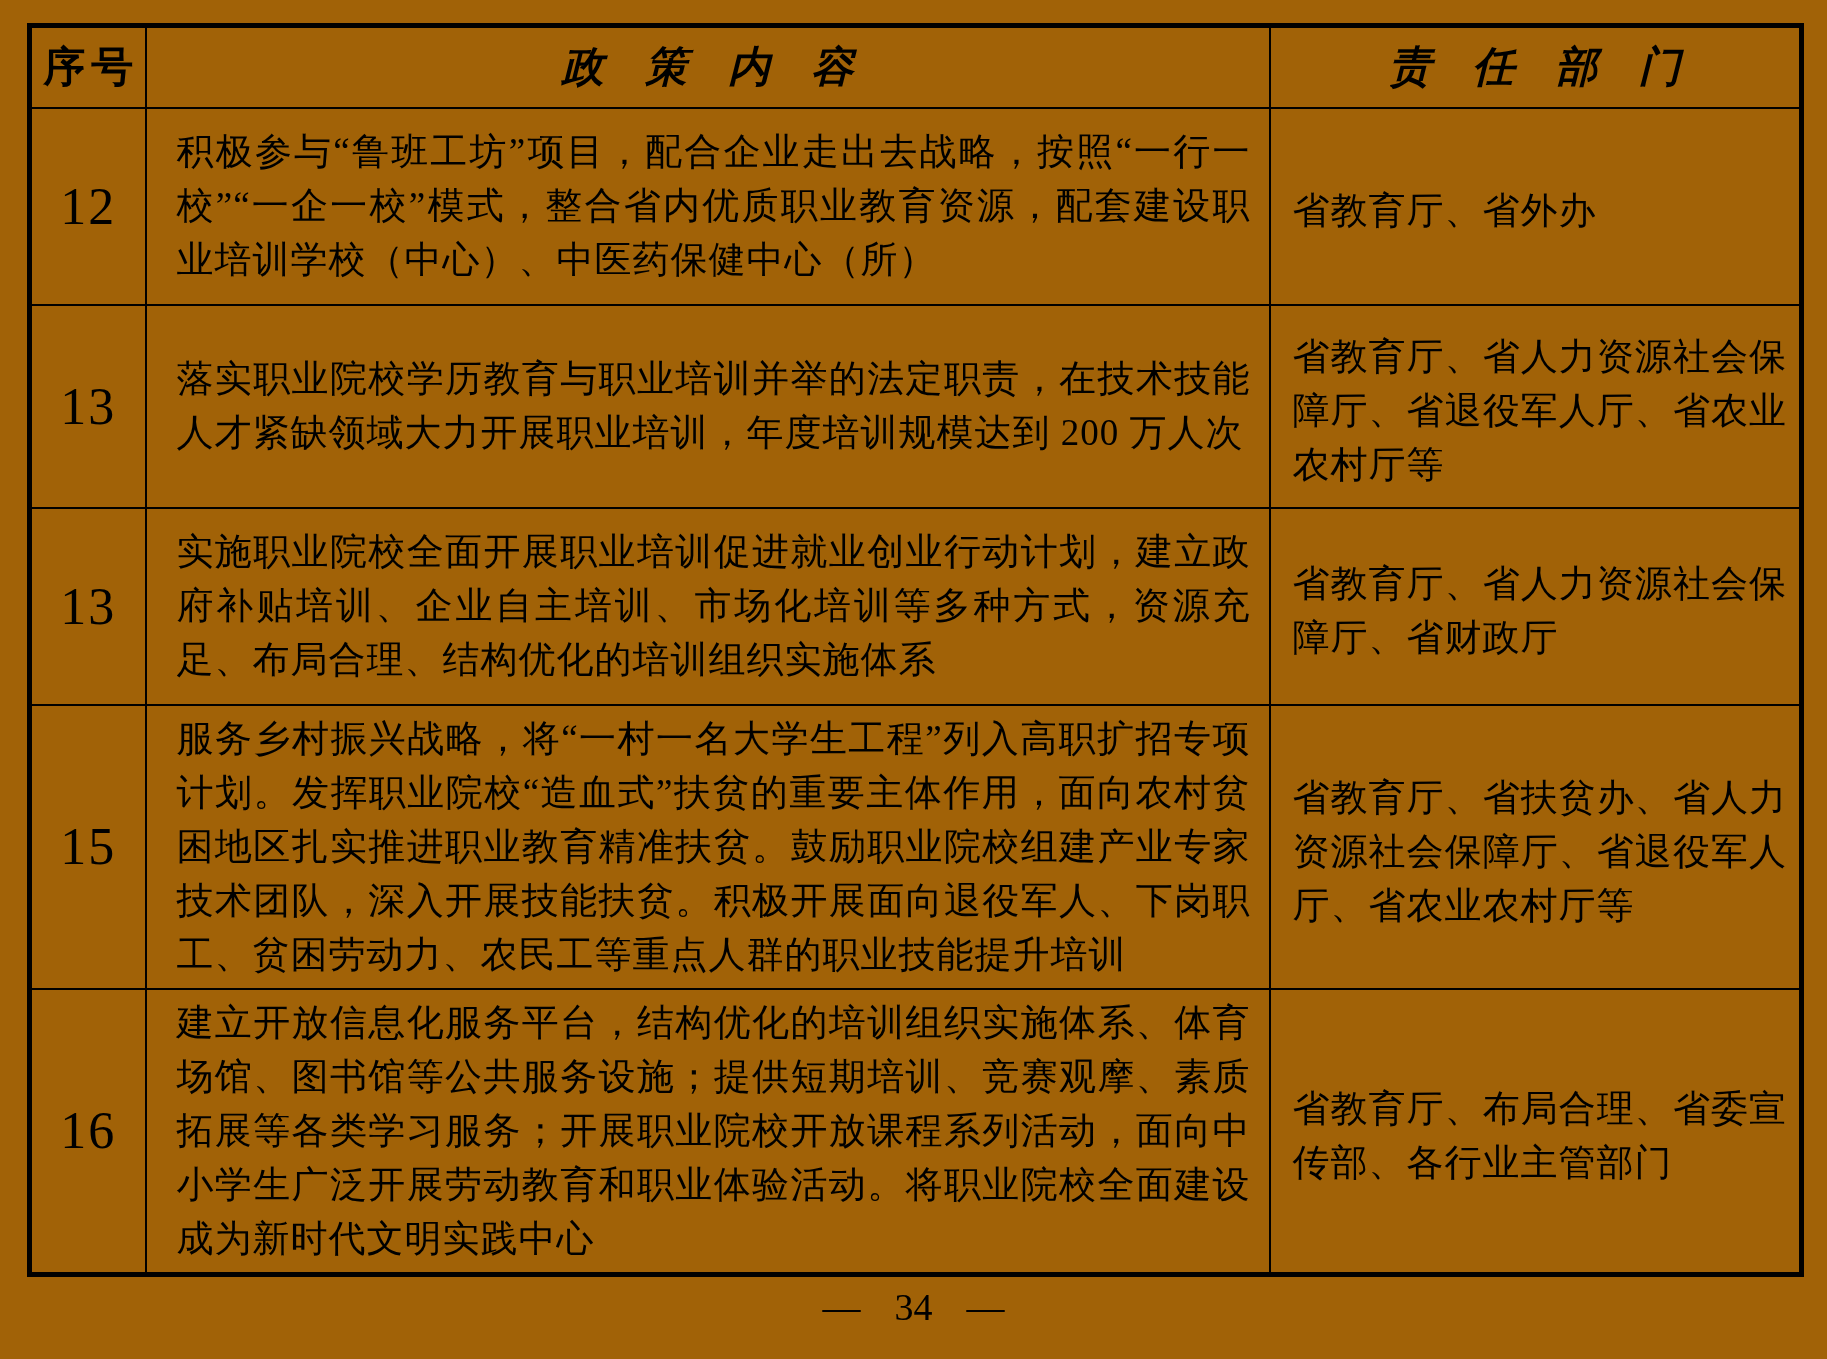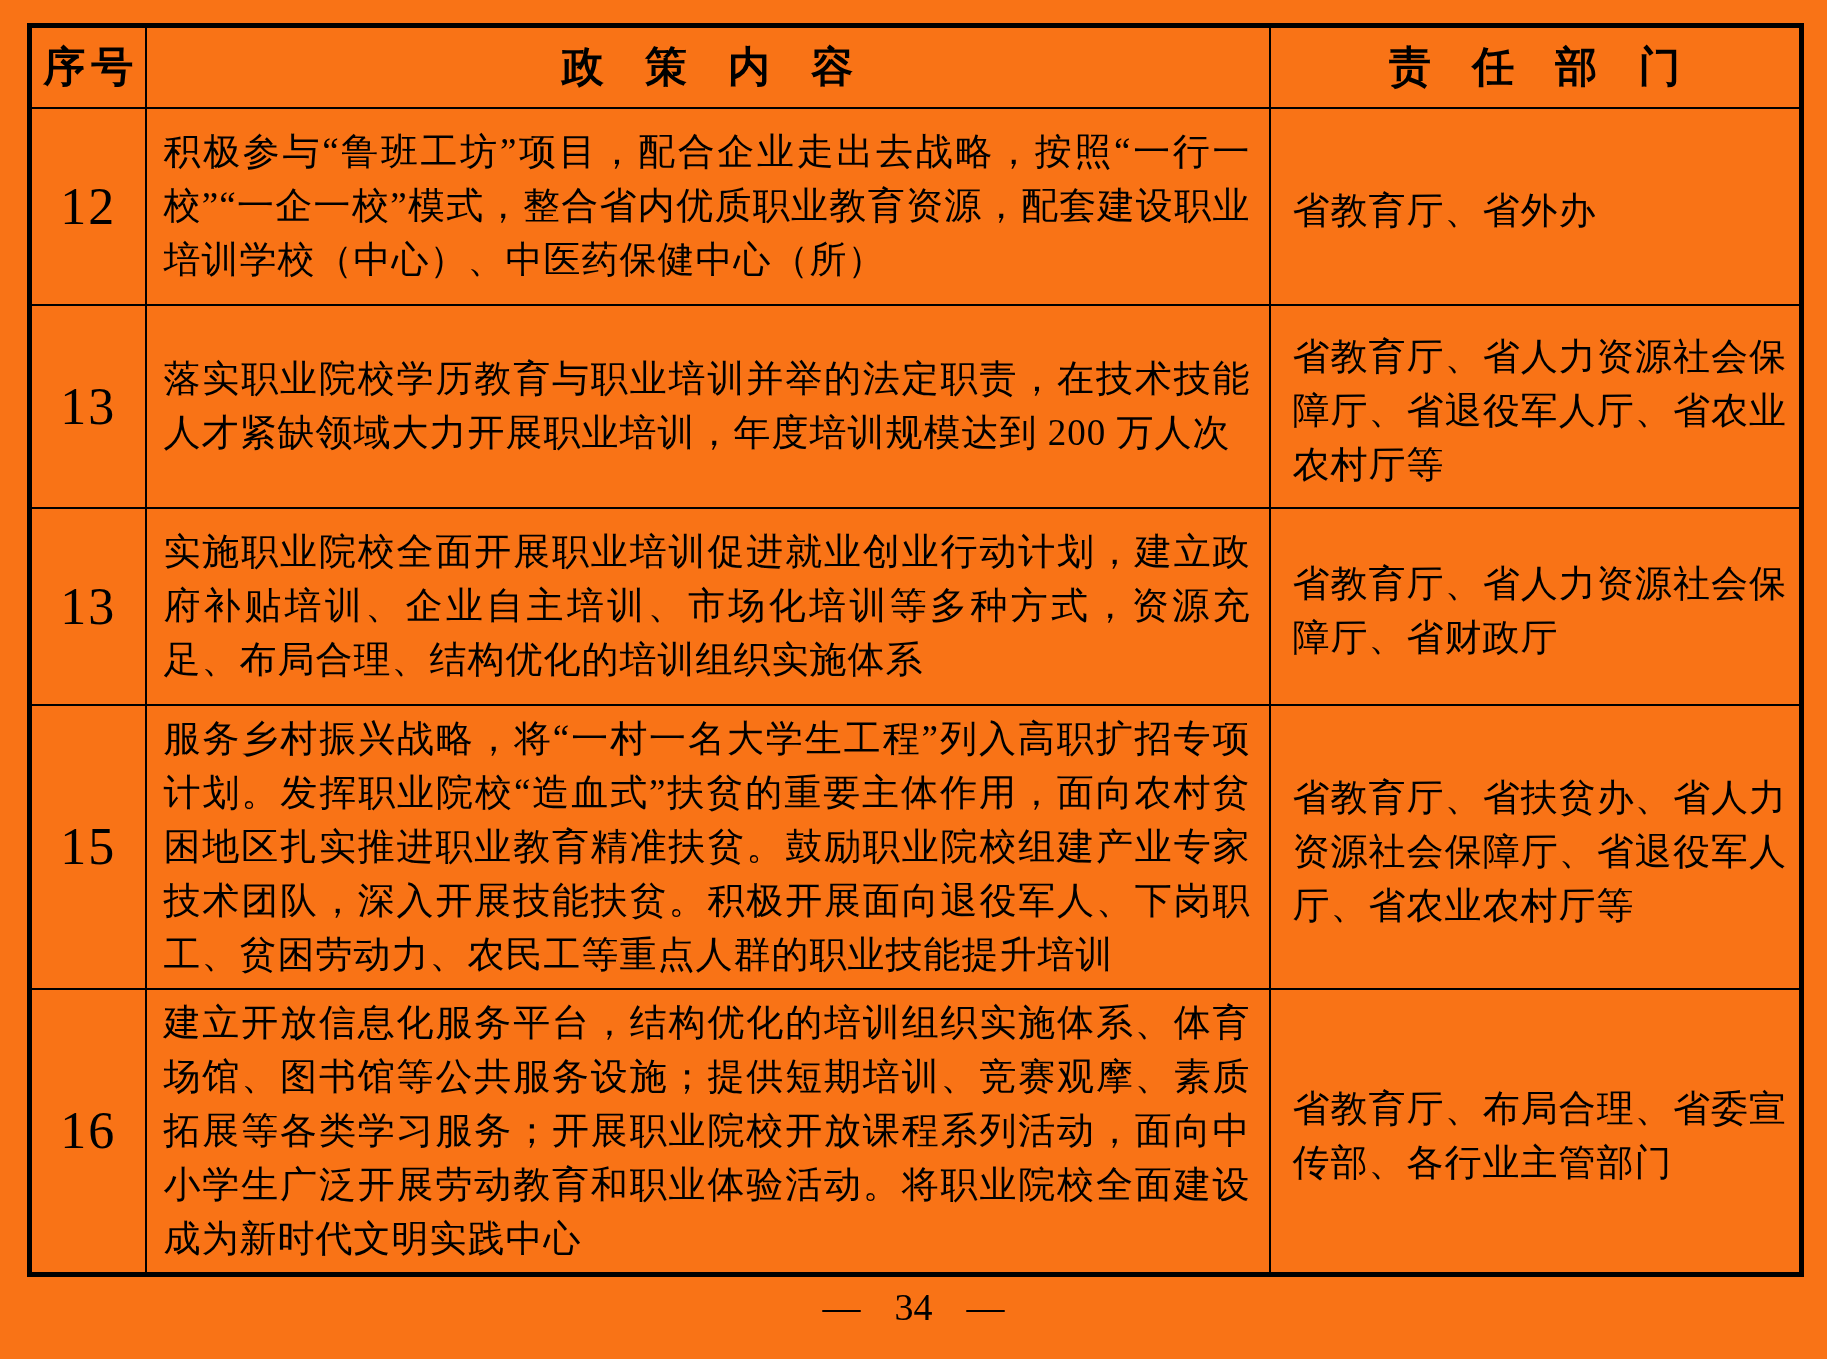--- a/index.html
+++ b/index.html
@@ -4,21 +4,21 @@
 <style>
   html, body {
     margin: 0;
     padding: 0;
     background: #ffffff;
   }
   .page {
     position: relative;
     width: 1827px;
     height: 1359px;
-    background: #f97316;
+    background: #a16207;
     font-family: "Liberation Serif", "DejaVu Serif", serif;
     color: #000000;
     overflow: hidden;
   }
   table.policy-table {
     position: absolute;
     left: 27px;
     top: 23px;
     width: 1772px;
     border-collapse: collapse;
@@ -49,35 +49,36 @@
     text-align: center;
     white-space: nowrap;
   }
   th.h-seq {
     letter-spacing: 6px;
     text-indent: 6px;
   }
   th.h-wide {
     letter-spacing: 0.98em;
     text-indent: 0.98em;
+    font-style: italic;
   }
 
   td.cell-seq {
     text-align: center;
     font-size: 52px;
     letter-spacing: 2px;
   }
   td.cell-policy, td.cell-dept {
     font-size: 37px;
     line-height: 54px;
     letter-spacing: 1px;
     text-align: justify;
     text-justify: inter-character;
   }
-  td.cell-policy { padding: 6px 18px 6px 17px; font-family: Liberation Serif, serif; }
+  td.cell-policy { padding: 6px 18px 6px 30px; font-family: Liberation Serif, serif; }
   td.cell-dept   { padding: 16px 12px 6px 22px; margin-top: 15px; }
 
   .page-footer {
     position: absolute;
     left: 0;
     top: 1285px;
     width: 100%;
     display: flex;
     justify-content: center;
     align-items: center;

